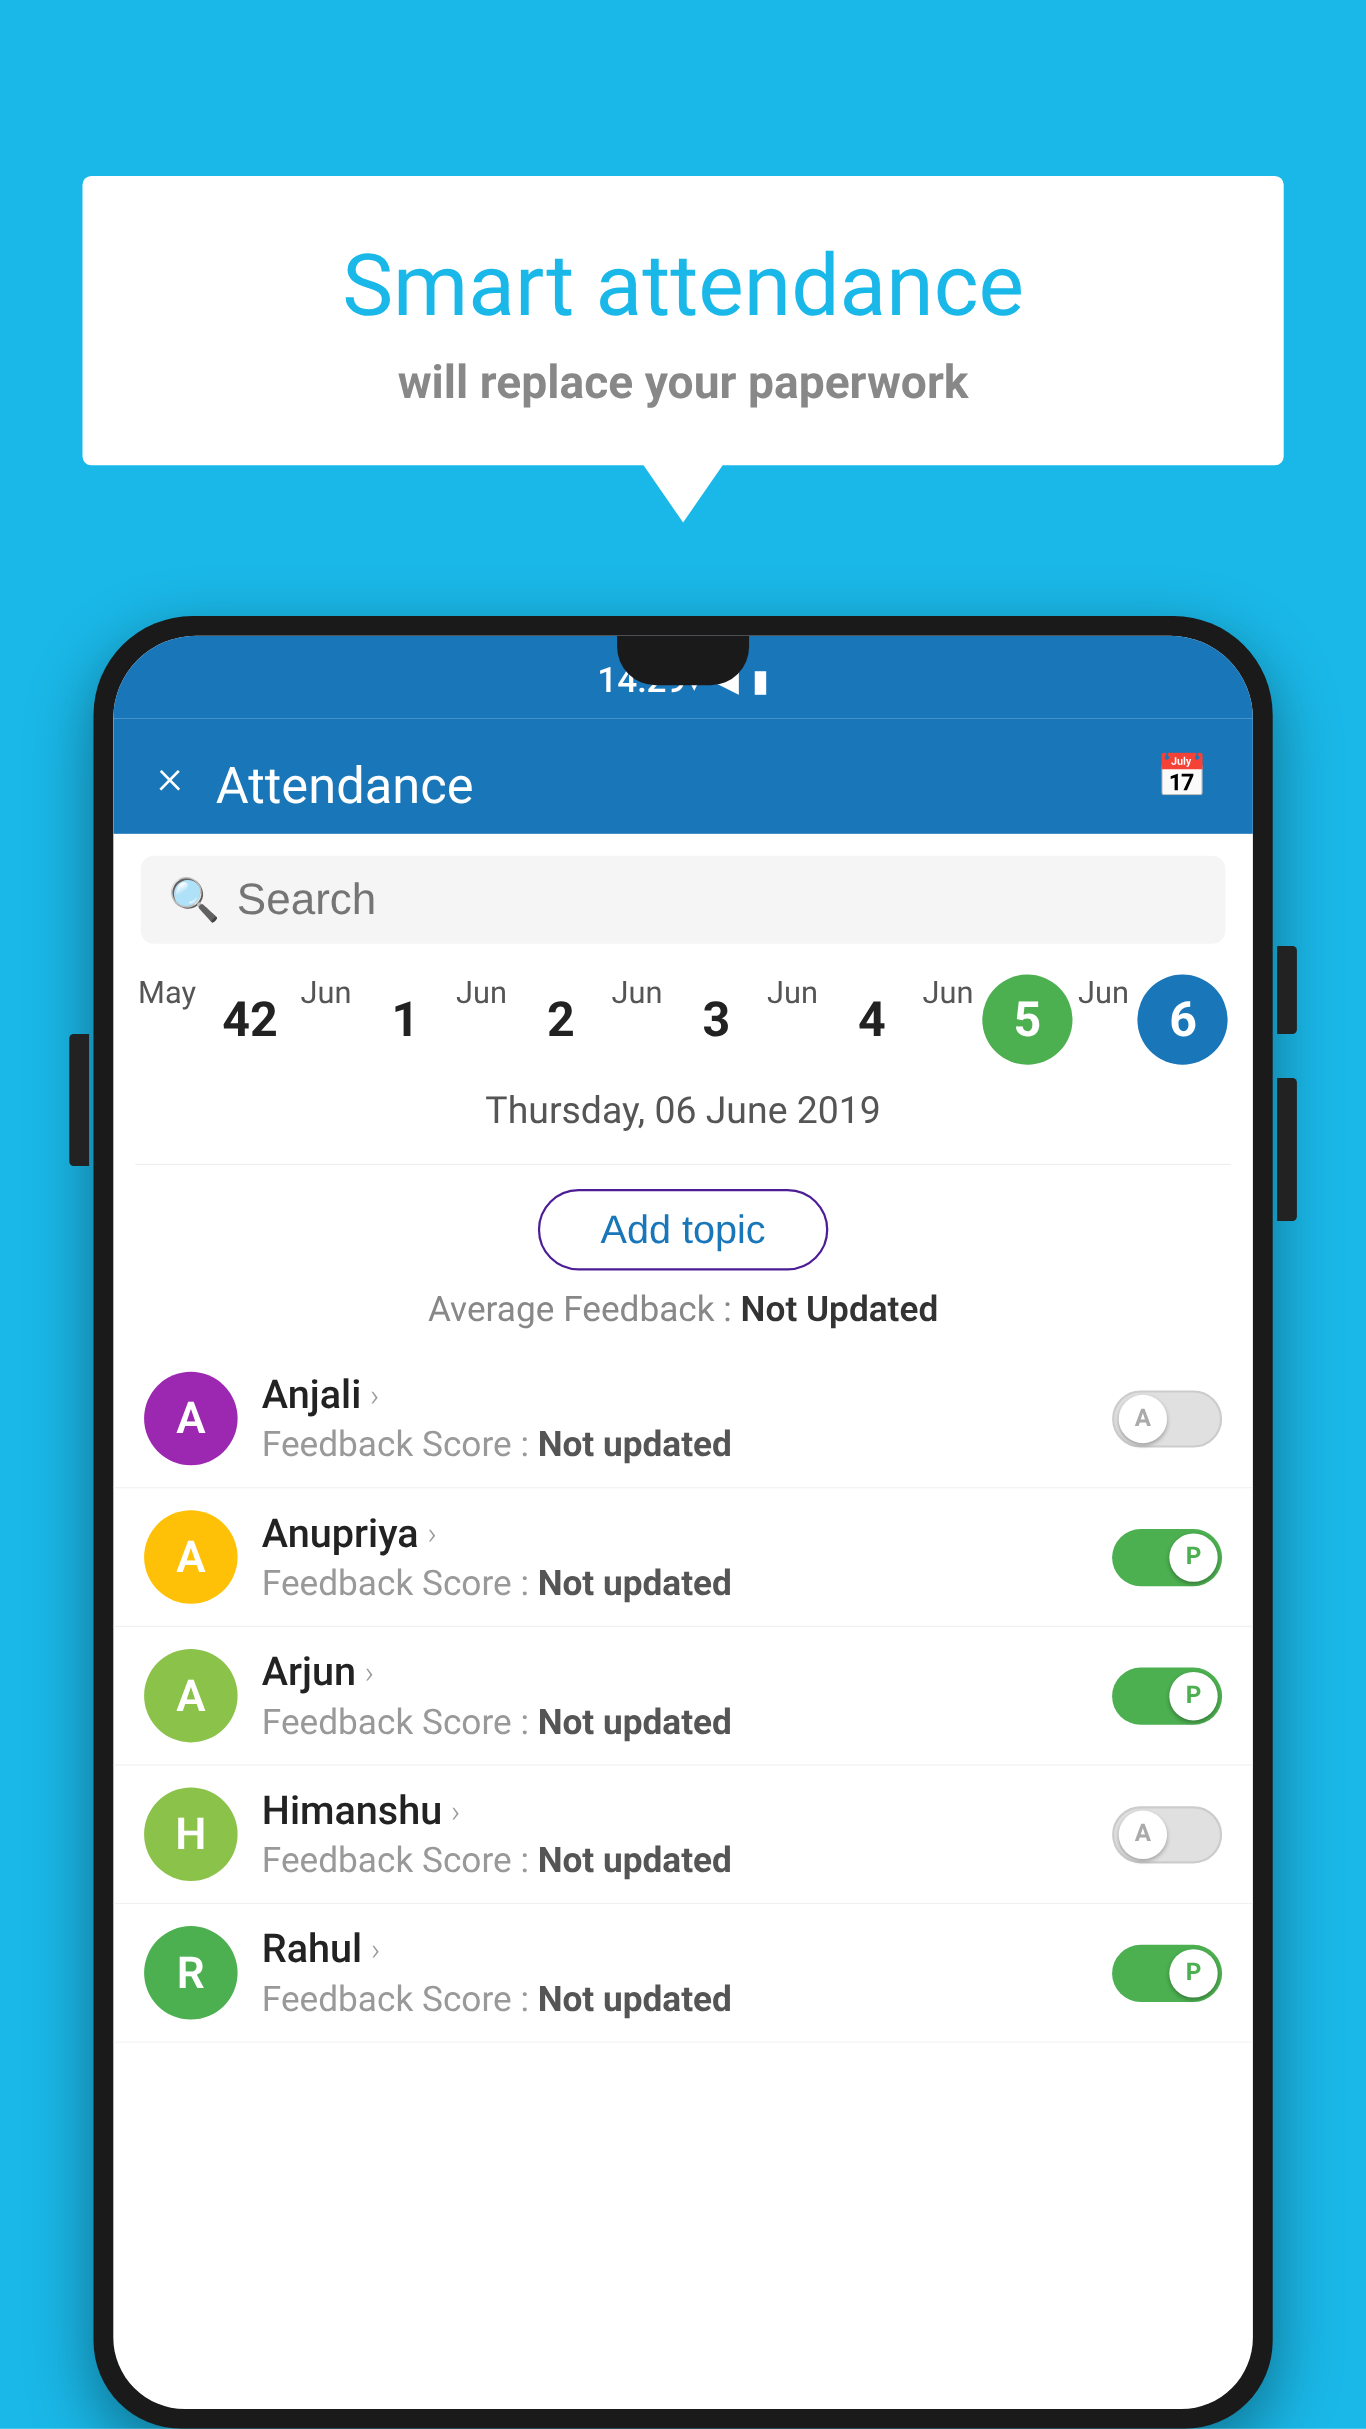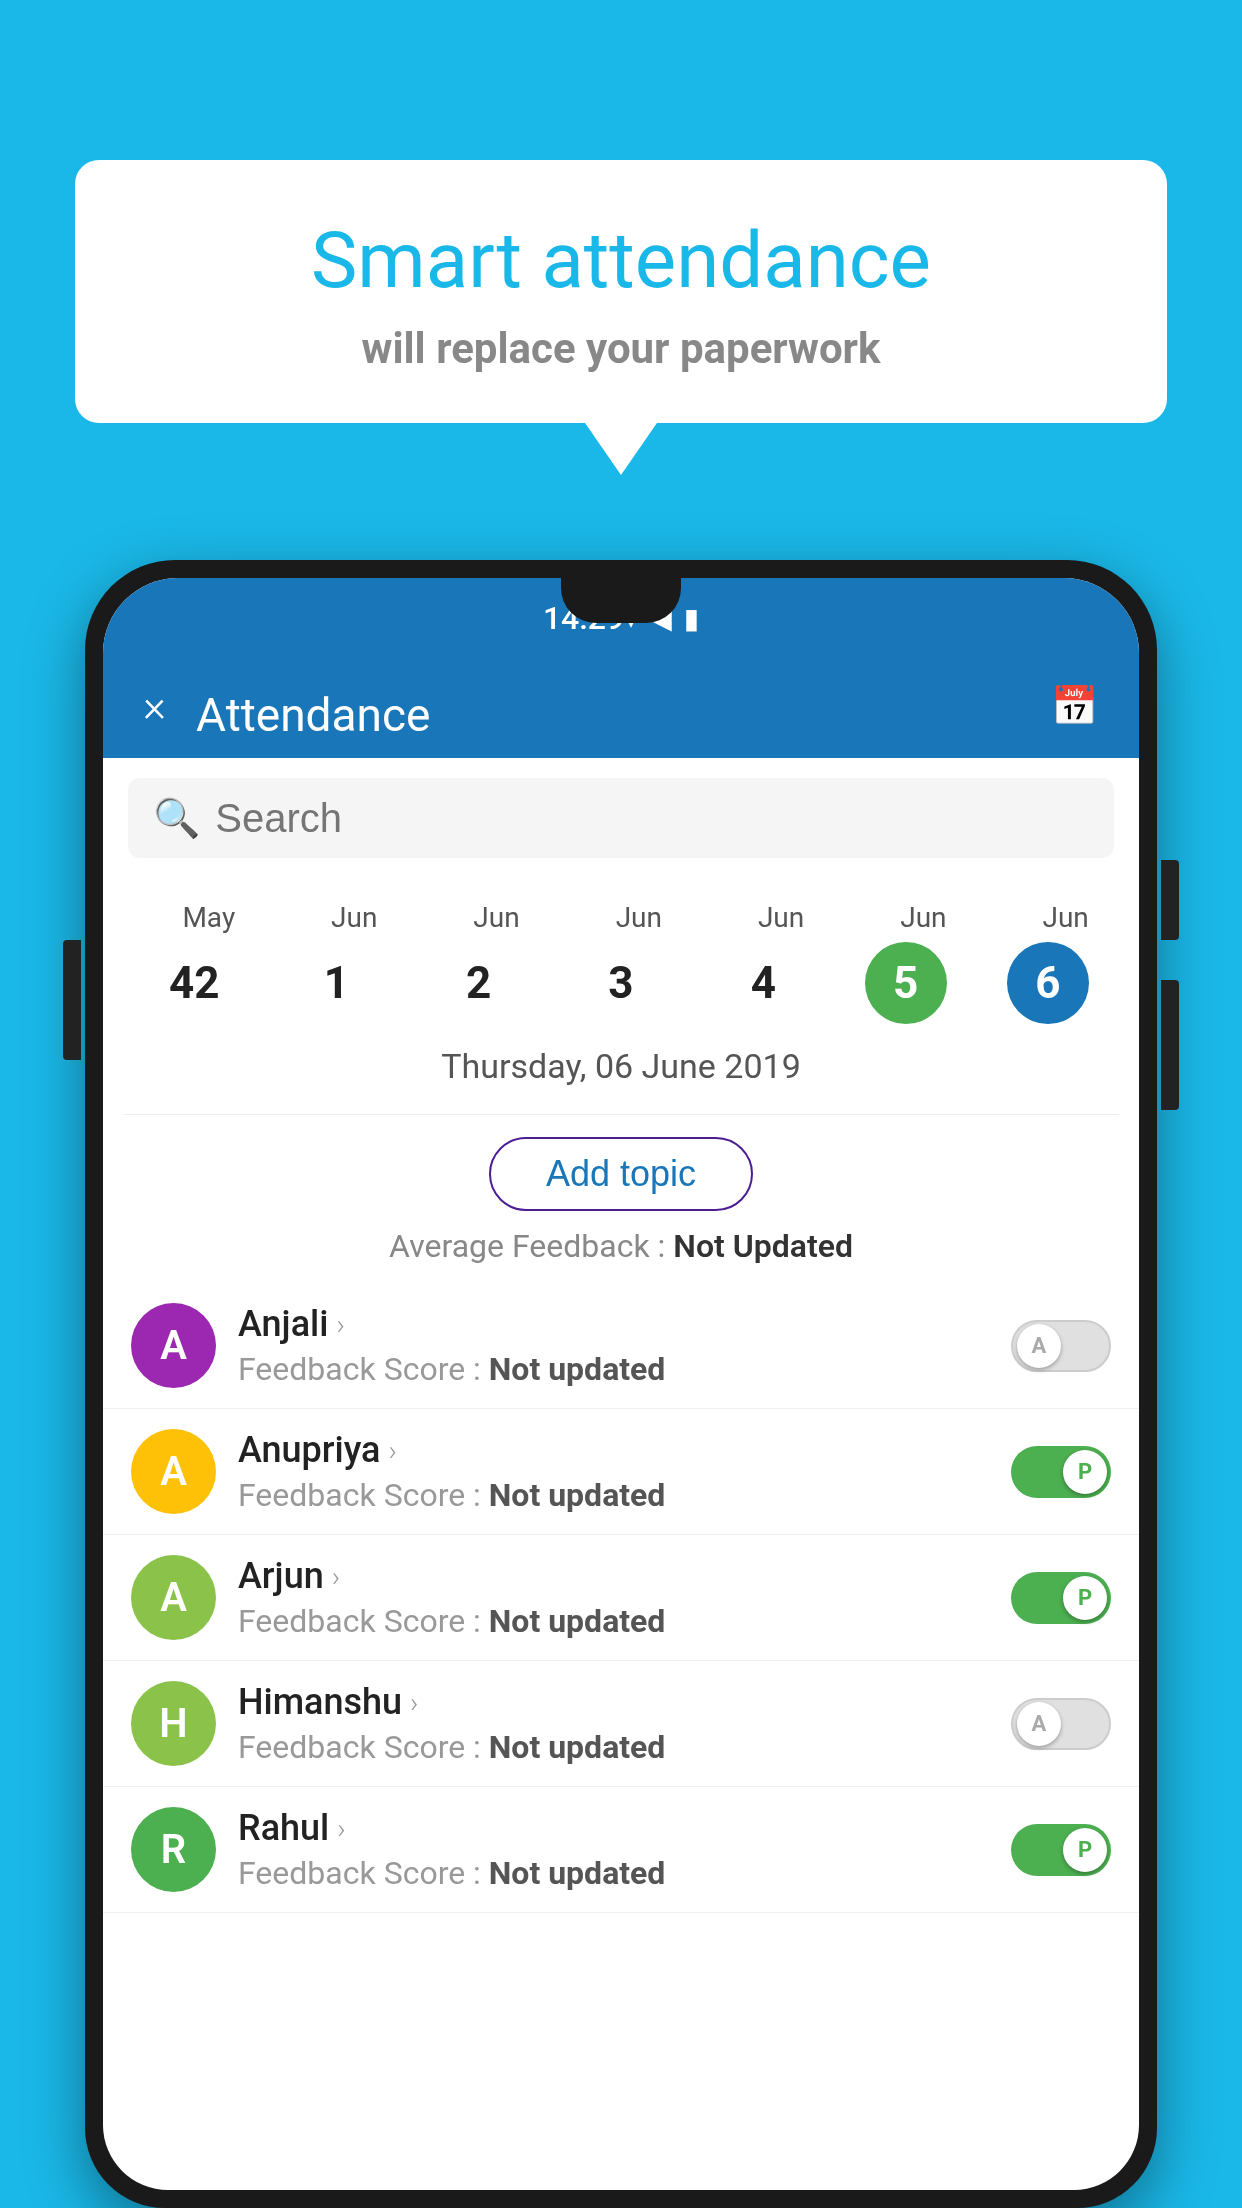--- a/index.html
+++ b/index.html
@@ -13,21 +13,21 @@
       position: relative;
     }
 
     
     .speech-bubble {
       position: absolute;
       top: 160px;
       left: 75px;
       right: 75px;
       background: white;
-      border-radius: 24px;
+      border-radius: 8px;
       padding: 55px 60px 50px;
       text-align: center;
     }
     .speech-bubble::after {
       content: '';
       position: absolute;
       bottom: -52px;
       left: 50%;
       transform: translateX(-50%);
       width: 0;
@@ -160,24 +160,23 @@
     }
 
     
     .calendar-row {
       display: flex;
       justify-content: space-around;
       padding: 18px 20px 0;
     }
     .cal-day {
       display: flex;
-      flex-direction: column;
-      align-items: flex-end;
+      flex-direction: row;
+      align-items: flex-start;
       gap: 8px;
-      margin-top: 15px;
     }
     .cal-month {
       font-size: 28px;
       color: #555;
     }
     .cal-date {
       width: 82px;
       height: 82px;
       display: flex;
       align-items: center;

